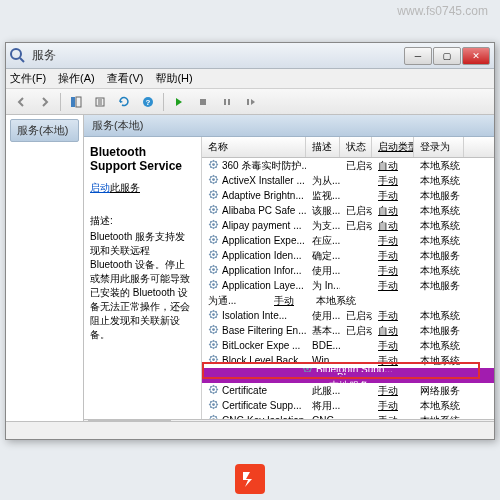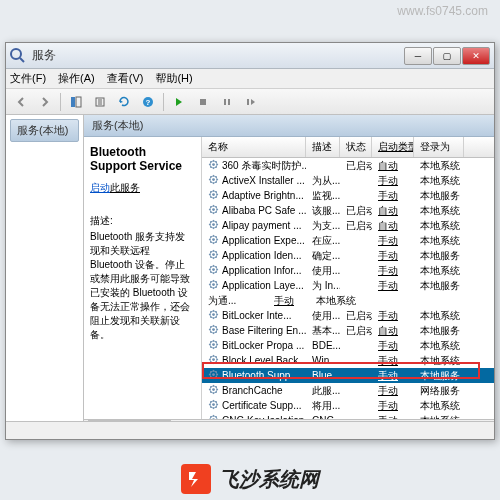--- a/index.html
+++ b/index.html
@@ -43,21 +43,21 @@
     .col-name { width: 104px; }
     .col-desc { width: 34px; }
     .col-status { width: 32px; }
     .col-startup { width: 42px; text-decoration: underline; }
     .col-logon { width: 50px; }
     
     .list-row { display: flex; font-size: 10px; height: 15px; align-items: center; cursor: pointer; }
     .list-row .col { padding: 0 6px; white-space: nowrap; overflow: hidden; }
     .list-row .col-name { display: flex; align-items: center; gap: 3px; }
     .svc-icon { width: 11px; height: 11px; flex-shrink: 0; }
-    .list-row.selected { background: #0369a1; color: #fff; }
+    .list-row.selected { background: #a21caf; color: #fff; flex-direction: column; }
     .highlight-box { position: absolute; border: 2px solid #e03030; pointer-events: none; }
     
     .tabs { height: 20px; background: #f0f0f0; display: flex; align-items: flex-end; padding: 0 4px; border-top: 1px solid #c0c0c0; }
     .tab { padding: 2px 10px; font-size: 10px; border: 1px solid #c0c0c0; border-bottom: none; background: #fff; margin-right: -1px; cursor: pointer; }
     .tab.inactive { background: #e8e8e8; }
     
     .status-bar { position: absolute; bottom: 0; left: 0; right: 0; height: 18px; background: #f0f0f0; border-top: 1px solid #c0c0c0; }
     
     .watermark-top { position: absolute; top: 4px; right: 12px; color: #b8b8b8; font-size: 12px; }
     .footer { position: absolute; bottom: 6px; left: 0; right: 0; display: flex; align-items: center; justify-content: center; gap: 8px; }
@@ -311,21 +311,21 @@
                 <div class="col col-startup">手动</div>
                 <div class="col col-logon">本地系统</div>
               </div>
               <div class="list-row">
                 <div class="col col-name">
                   <span><svg class="svc-icon" viewBox="0 0 12 12">
                       <circle cx="6" cy="6" r="4" fill="none" stroke="#7090b0" stroke-width="1"></circle>
                       <circle cx="6" cy="6" r="1.5" fill="#7090b0"></circle>
                       <path d="M6 1v2M6 9v2M1 6h2M9 6h2M2.5 2.5l1.4 1.4M8.1 8.1l1.4 1.4M2.5 9.5l1.4-1.4M8.1 3.9l1.4-1.4" stroke="#7090b0" stroke-width="1"></path>
                     </svg></span>
-                  <span>BitLocker Inte...</span>
+                  <span>Isolation Inte...</span>
                 </div>
                 <div class="col col-desc">使用...</div>
                 <div class="col col-status">已启动</div>
                 <div class="col col-startup">手动</div>
                 <div class="col col-logon">本地系统</div>
               </div>
               <div class="list-row">
                 <div class="col col-name">
                   <span><svg class="svc-icon" viewBox="0 0 12 12">
                       <circle cx="6" cy="6" r="4" fill="none" stroke="#7090b0" stroke-width="1"></circle>
@@ -339,21 +339,21 @@
                 <div class="col col-startup">自动</div>
                 <div class="col col-logon">本地服务</div>
               </div>
               <div class="list-row">
                 <div class="col col-name">
                   <span><svg class="svc-icon" viewBox="0 0 12 12">
                       <circle cx="6" cy="6" r="4" fill="none" stroke="#7090b0" stroke-width="1"></circle>
                       <circle cx="6" cy="6" r="1.5" fill="#7090b0"></circle>
                       <path d="M6 1v2M6 9v2M1 6h2M9 6h2M2.5 2.5l1.4 1.4M8.1 8.1l1.4 1.4M2.5 9.5l1.4-1.4M8.1 3.9l1.4-1.4" stroke="#7090b0" stroke-width="1"></path>
                     </svg></span>
-                  <span>BitLocker Propa ...</span>
+                  <span>BitLocker Expe ...</span>
                 </div>
                 <div class="col col-desc">BDE...</div>
                 <div class="col col-status"></div>
                 <div class="col col-startup">手动</div>
                 <div class="col col-logon">本地系统</div>
               </div>
               <div class="list-row">
                 <div class="col col-name">
                   <span><svg class="svc-icon" viewBox="0 0 12 12">
                       <circle cx="6" cy="6" r="4" fill="none" stroke="#7090b0" stroke-width="1"></circle>
@@ -381,21 +381,21 @@
                 <div class="col col-startup">手动</div>
                 <div class="col col-logon">本地服务</div>
               </div>
               <div class="list-row">
                 <div class="col col-name">
                   <span><svg class="svc-icon" viewBox="0 0 12 12">
                       <circle cx="6" cy="6" r="4" fill="none" stroke="#7090b0" stroke-width="1"></circle>
                       <circle cx="6" cy="6" r="1.5" fill="#7090b0"></circle>
                       <path d="M6 1v2M6 9v2M1 6h2M9 6h2M2.5 2.5l1.4 1.4M8.1 8.1l1.4 1.4M2.5 9.5l1.4-1.4M8.1 3.9l1.4-1.4" stroke="#7090b0" stroke-width="1"></path>
                     </svg></span>
-                  <span>BranchCache</span>
+                  <span>Certificate</span>
                 </div>
                 <div class="col col-desc">此服...</div>
                 <div class="col col-status"></div>
                 <div class="col col-startup">手动</div>
                 <div class="col col-logon">网络服务</div>
               </div>
               <div class="list-row">
                 <div class="col col-name">
                   <span><svg class="svc-icon" viewBox="0 0 12 12">
                       <circle cx="6" cy="6" r="4" fill="none" stroke="#7090b0" stroke-width="1"></circle>
@@ -437,14 +437,13 @@
 
   <div class="status-bar"></div>
 </div>
 
 <div class="footer">
   <div class="footer-icon">
     <svg width="20" height="20" viewBox="0 0 20 20">
         <path d="M3 3 L10 3 L6 10 L12 10 L5 18 L8 11 L3 11 Z" fill="#fff"></path>
       </svg>
   </div>
-  <div class="footer-text">飞沙系统网</div>
 </div>
 
 </body></html>

